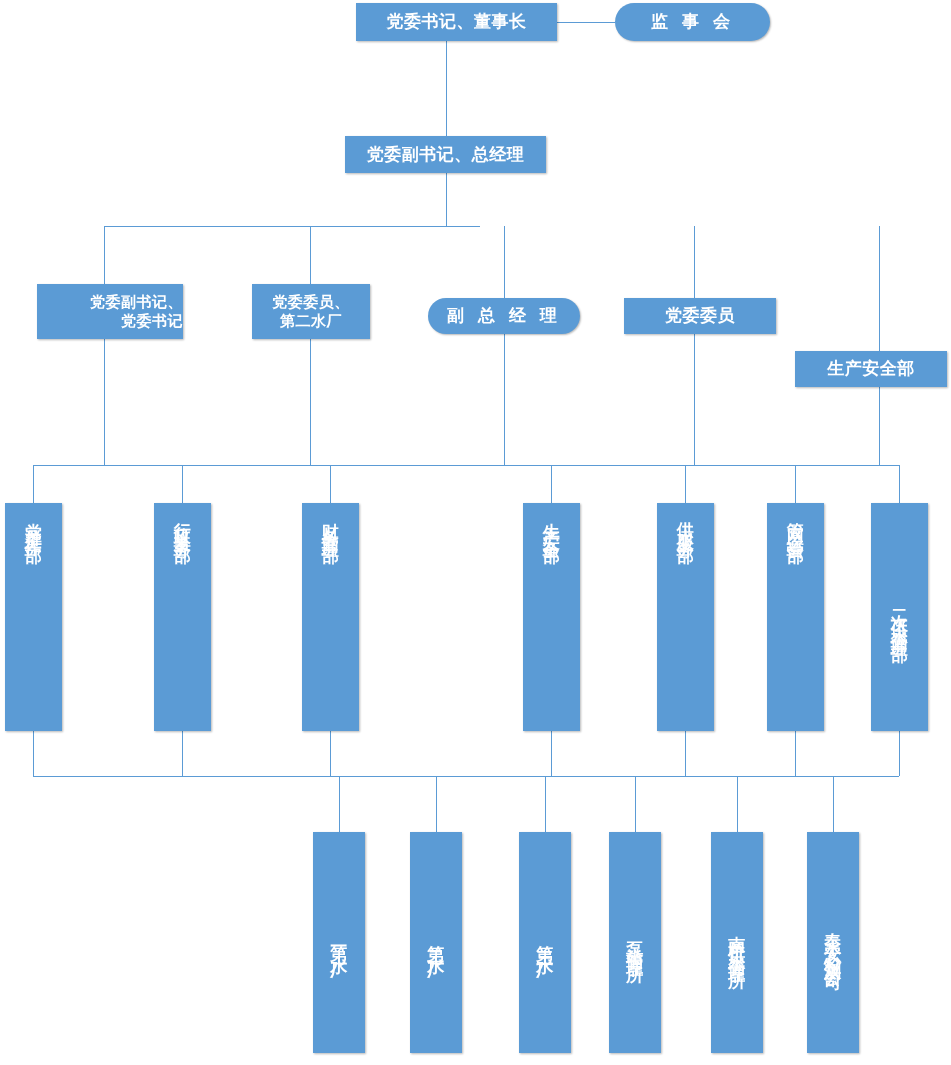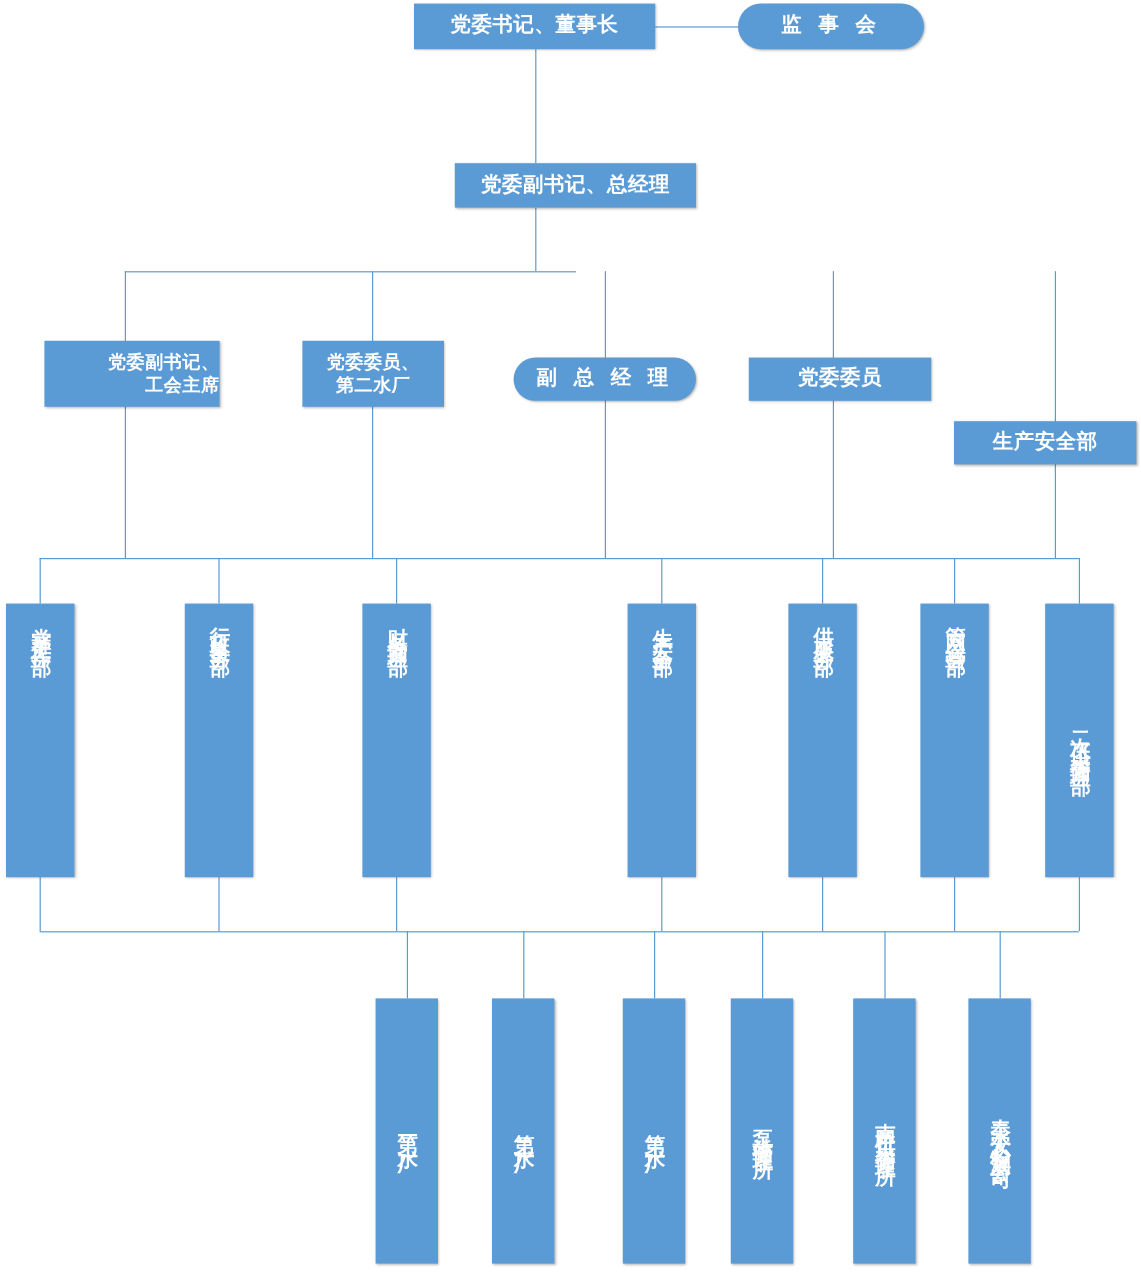--- a/index.html
+++ b/index.html
@@ -86,29 +86,29 @@
 
   <div class="line h" style="left:33px;top:776px;width:866px;"></div>
 
   <div class="line v" style="left:339px;top:776px;height:56px;"></div>
   <div class="line v" style="left:436px;top:776px;height:56px;"></div>
   <div class="line v" style="left:545px;top:776px;height:56px;"></div>
   <div class="line v" style="left:635px;top:776px;height:56px;"></div>
   <div class="line v" style="left:737px;top:776px;height:56px;"></div>
   <div class="line v" style="left:833px;top:776px;height:56px;"></div>
 
-  <div class="node h" style="left:345px;top:3px;width:201px;height:38px;">党委书记、董事长</div>
+  <div class="node h" style="left:356px;top:3px;width:201px;height:38px;">党委书记、董事长</div>
 
   <div class="node wide-sp" style="left:615px;top:3px;width:155px;height:38px;">监 事 会</div>
 
-  <div class="node h" style="left:345px;top:136px;width:201px;height:37px;margin-left:34px;">党委副书记、总经理</div>
+  <div class="node h" style="left:345px;top:136px;width:201px;height:37px;">党委副书记、总经理</div>
 
   <div class="node h2" style="left:37px;top:284px;width:146px;height:55px;flex-direction:column;align-items:flex-end;">
     <span>党委副书记、</span>
-    <span>工会主席</span>
+    <span>党委书记</span>
   </div>
 
   <div class="node h2" style="left:252px;top:284px;width:118px;height:55px;flex-direction:column;text-align:right;">
     <span>党委委员、</span>
     <span>第二水厂</span>
   </div>
 
   <div class="node h" style="left:624px;top:298px;width:152px;height:36px;">党委委员</div>
 
   <div class="node wide-sp" style="left:428px;top:298px;width:152px;height:36px;">副 总 经 理</div>

